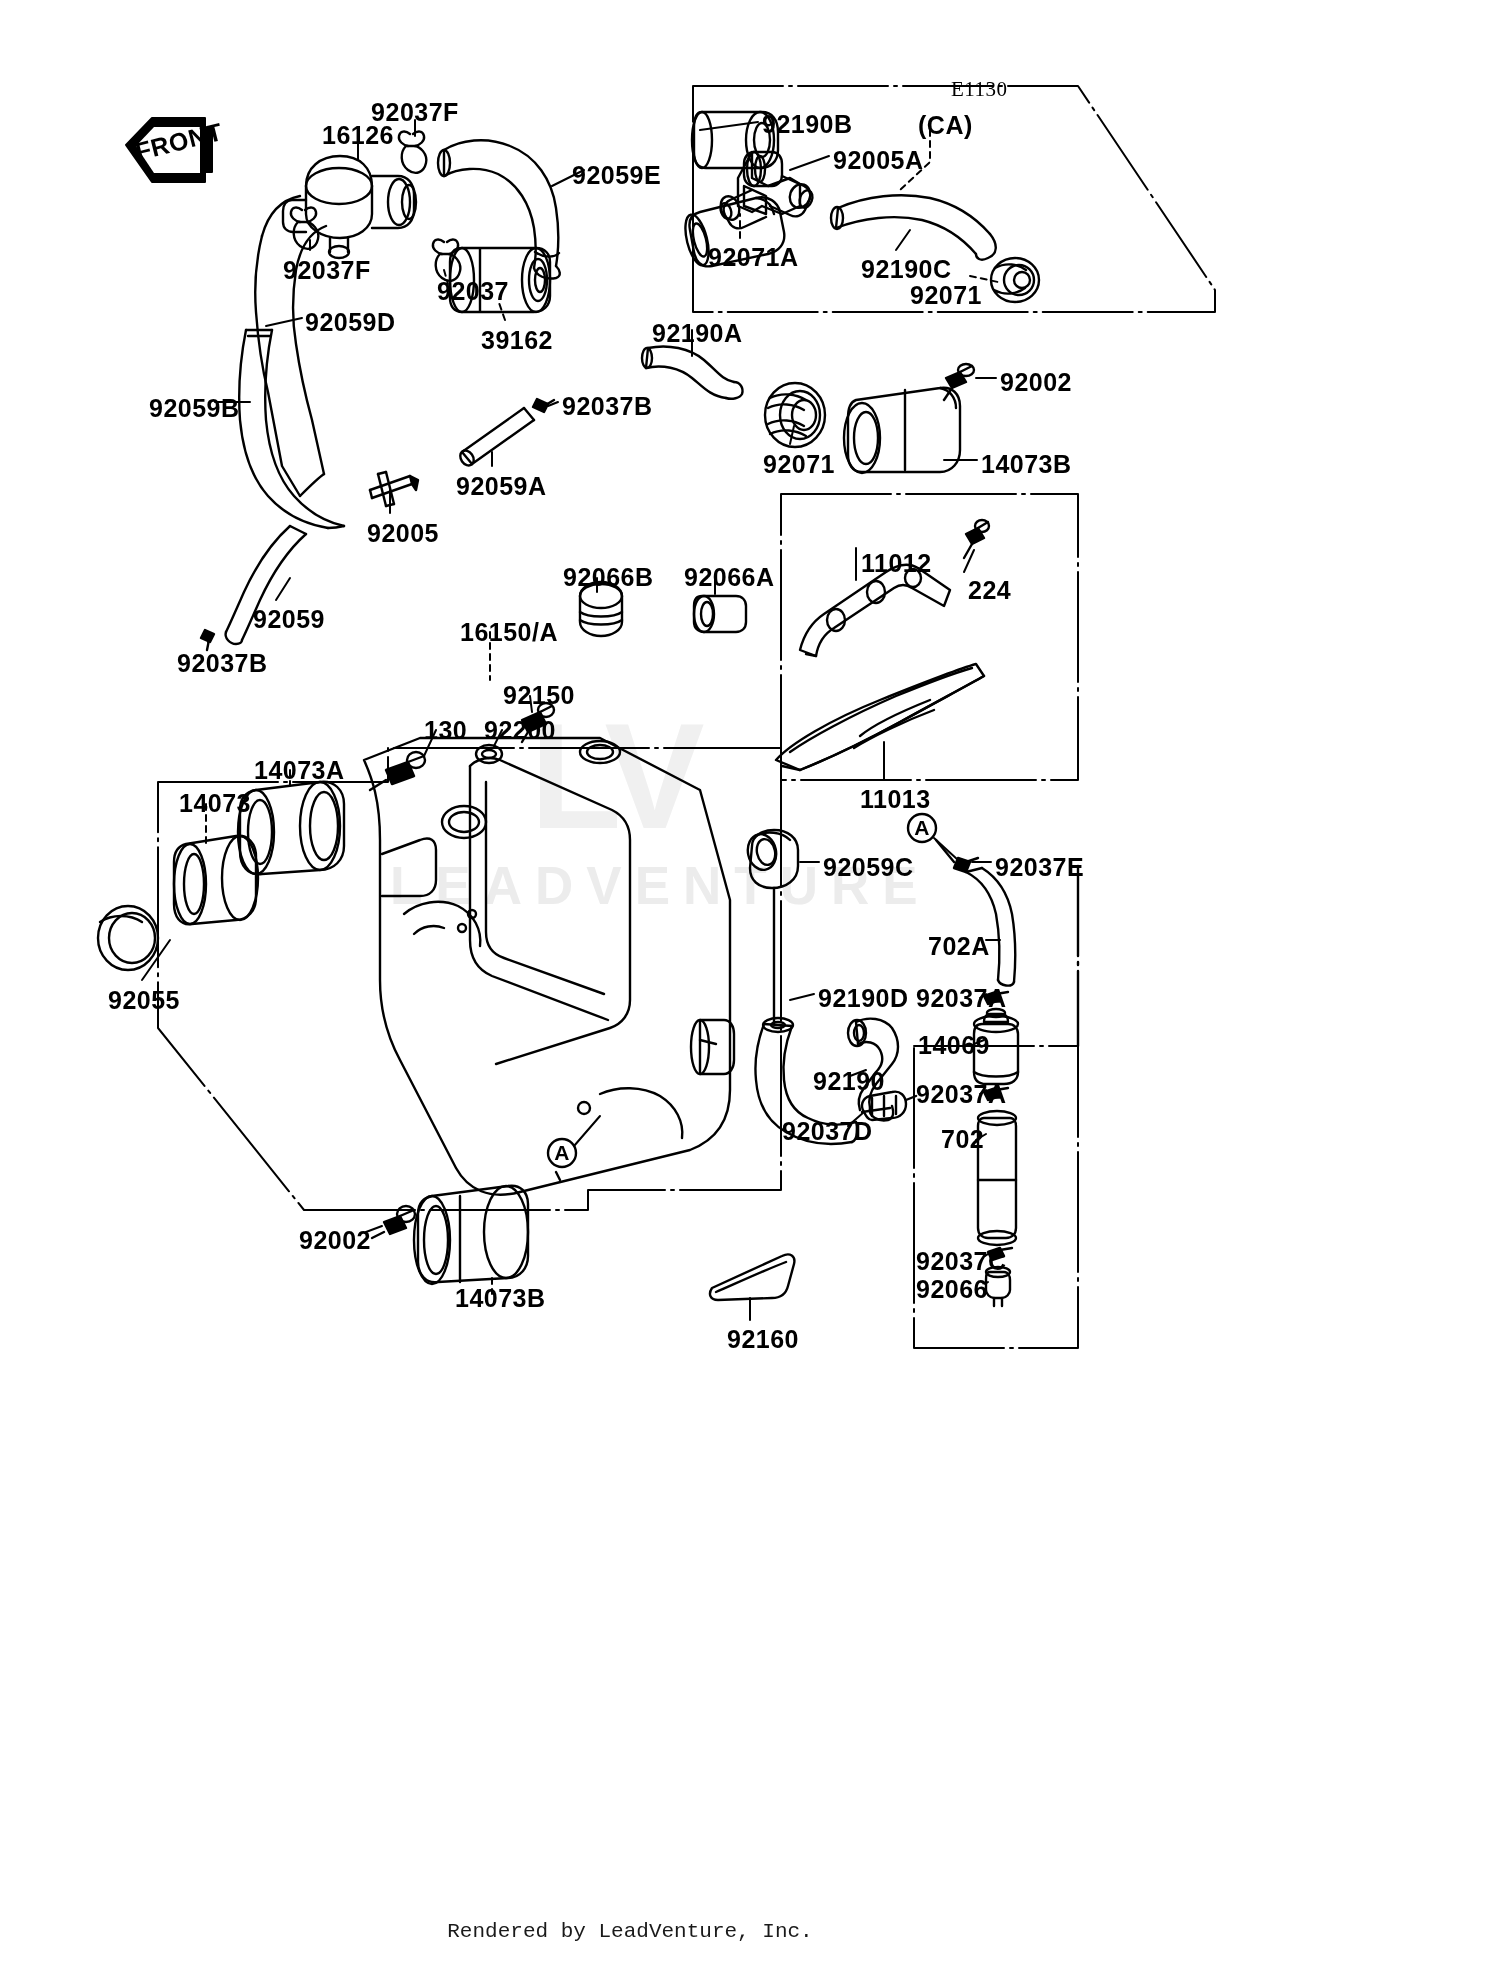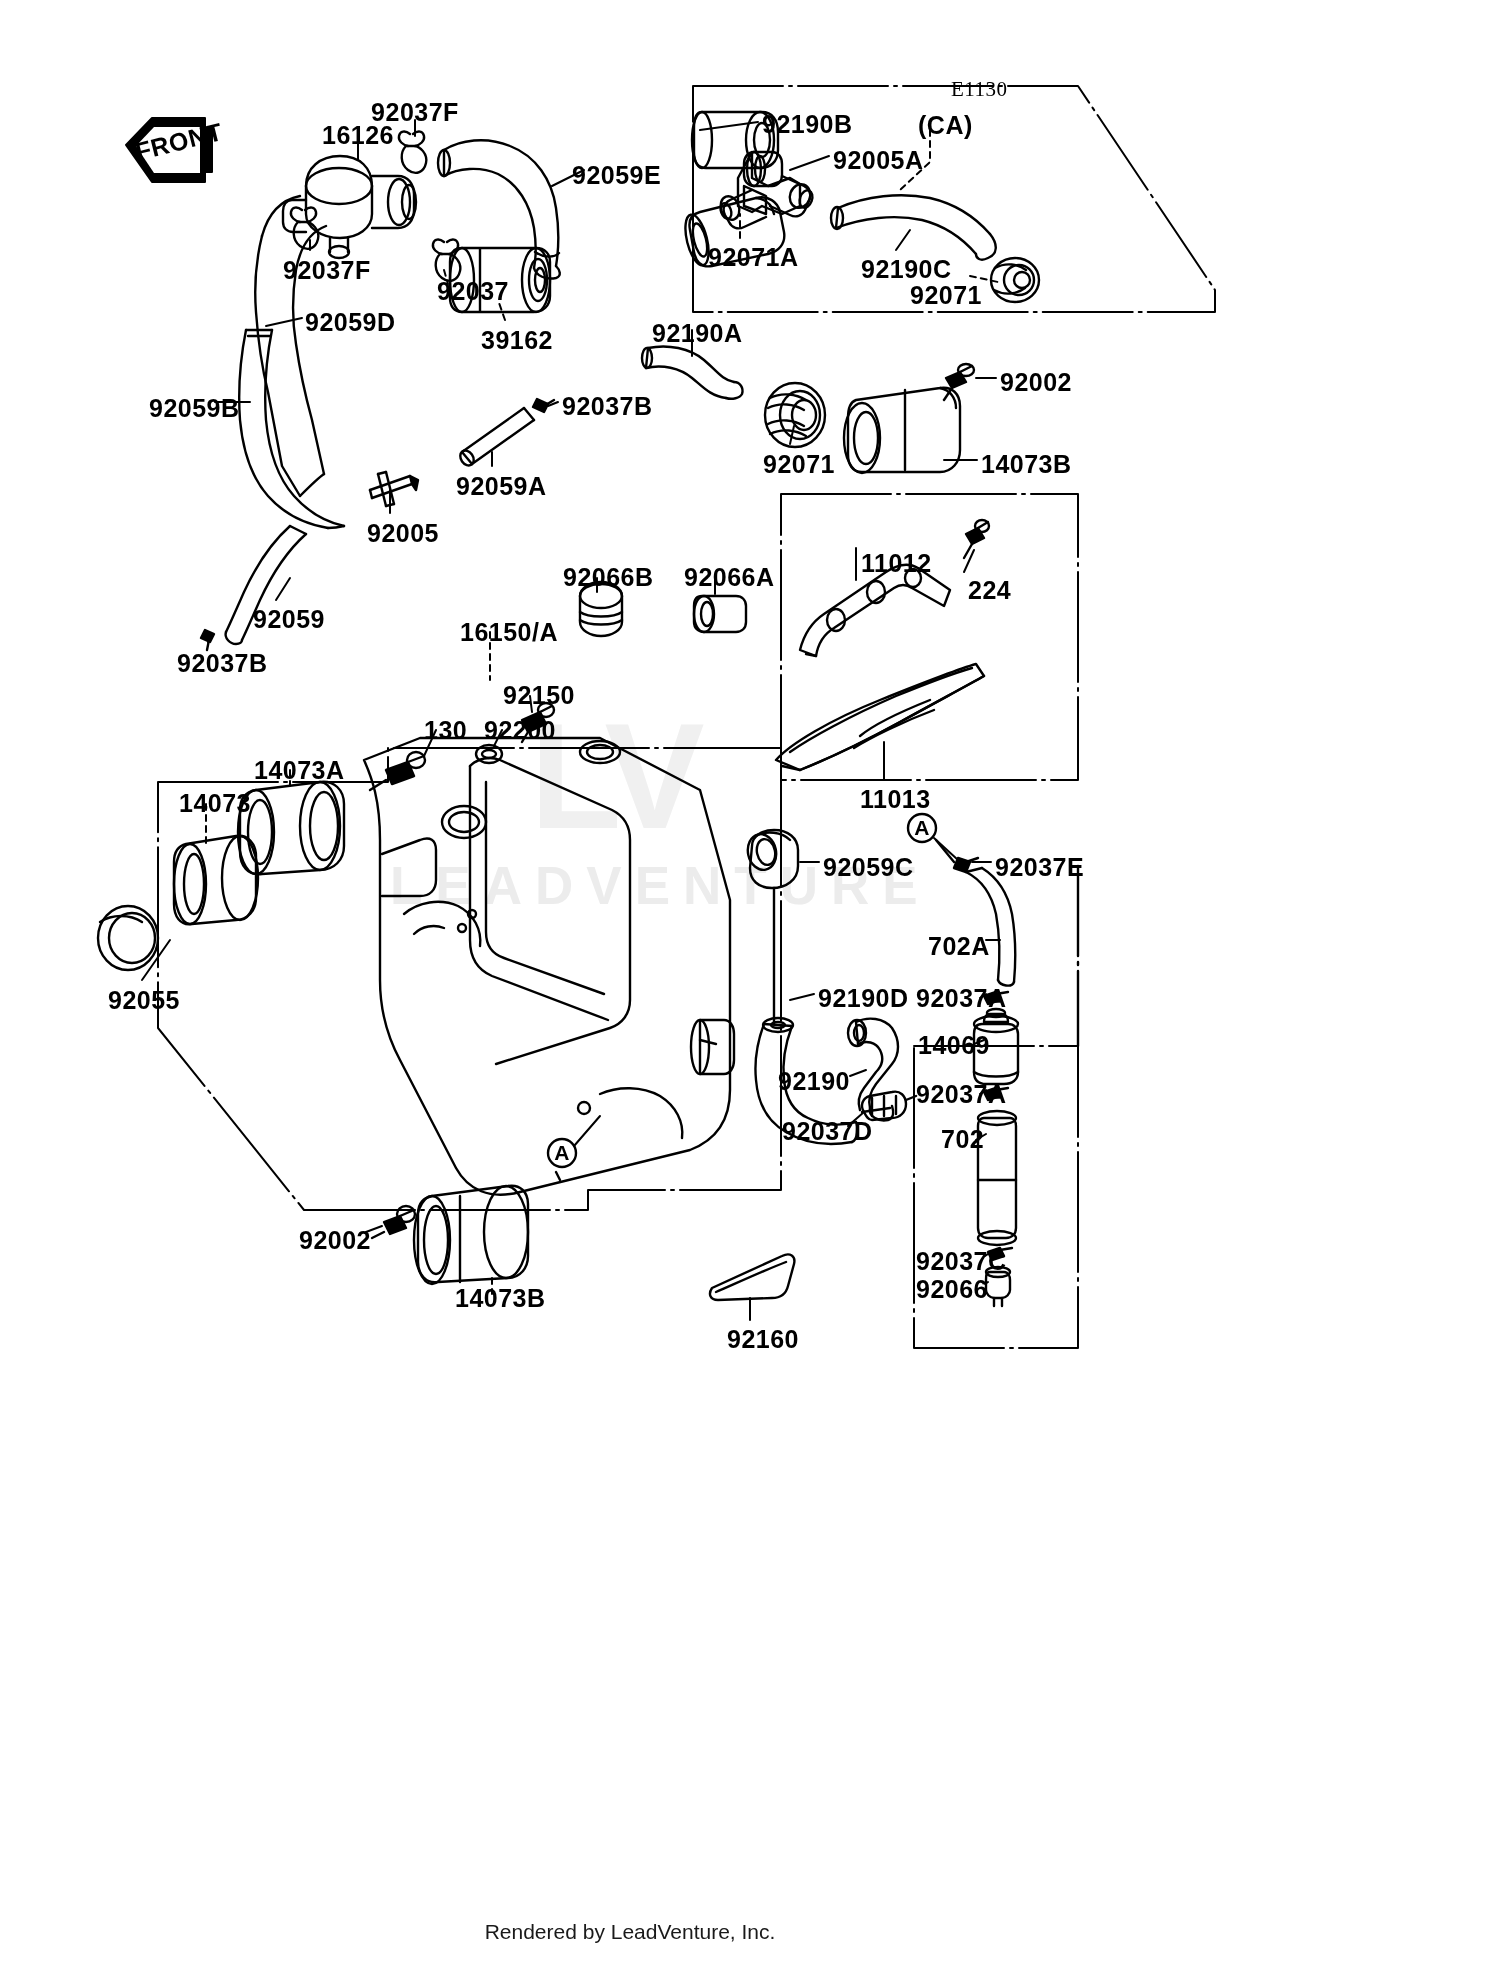--- a/index.html
+++ b/index.html
@@ -8,21 +8,21 @@
        color:#000;overflow:hidden;}
   #stage{position:absolute;inset:0;}
   svg.layer{position:absolute;left:0;top:0;width:1500px;height:1962px;overflow:visible;}
   .lbl{position:absolute;font-family:"Liberation Sans","DejaVu Sans",sans-serif;
        font-weight:bold;font-size:25px;letter-spacing:.5px;white-space:nowrap;
        color:#000;line-height:1;}
   .lbl.ctr{transform:translateX(-50%);}
   .code{font-family:"Liberation Serif","DejaVu Serif",serif;font-weight:normal;
         font-size:21px;letter-spacing:.5px;}
   .footer{position:absolute;left:0;width:1260px;text-align:center;
-          font-family:Liberation Sans, sans-serif;
+          font-family:Liberation Mono, monospace;
           font-size:21px;color:#1a1a1a;}
   .wm{position:absolute;font-family:"Liberation Sans","DejaVu Sans",sans-serif;
       font-weight:bold;color:#ececec;white-space:nowrap;user-select:none;}
   #wm-text{left:390px;top:855px;font-size:53px;letter-spacing:13px;}
   #wm-mark{left:530px;top:690px;font-size:150px;letter-spacing:-6px;color:#f0f0f0;}
 </style>
 </head>
 <body>
 
 <div id="stage">
@@ -574,21 +574,21 @@
       <div class="lbl" style="left: 860px; top: 787px;">11013</div>
       <div class="lbl" style="left: 254px; top: 758px;">14073A</div>
       <div class="lbl" style="left: 179px; top: 791px;">14073</div>
       <div class="lbl" style="left: 823px; top: 855px;">92059C</div>
       <div class="lbl" style="left: 995px; top: 855px;">92037E</div>
       <div class="lbl" style="left: 108px; top: 988px;">92055</div>
       <div class="lbl" style="left: 928px; top: 934px;">702A</div>
       <div class="lbl" style="left: 818px; top: 986px;">92190D</div>
       <div class="lbl" style="left: 916px; top: 986px;">92037A</div>
       <div class="lbl" style="left: 918px; top: 1033px;">14069</div>
-      <div class="lbl" style="left: 778px; top: 1069px;">92190</div>
+      <div class="lbl" style="left: 813px; top: 1069px;">92190</div>
       <div class="lbl" style="left: 916px; top: 1082px;">92037A</div>
       <div class="lbl" style="left: 782px; top: 1119px;">92037D</div>
       <div class="lbl" style="left: 941px; top: 1127px;">702</div>
       <div class="lbl" style="left: 299px; top: 1228px;">92002</div>
       <div class="lbl" style="left: 455px; top: 1286px;">14073B</div>
       <div class="lbl" style="left: 916px; top: 1249px;">92037C</div>
       <div class="lbl" style="left: 916px; top: 1277px;">92066</div>
       <div class="lbl" style="left: 727px; top: 1327px;">92160</div>
     </div>
 

